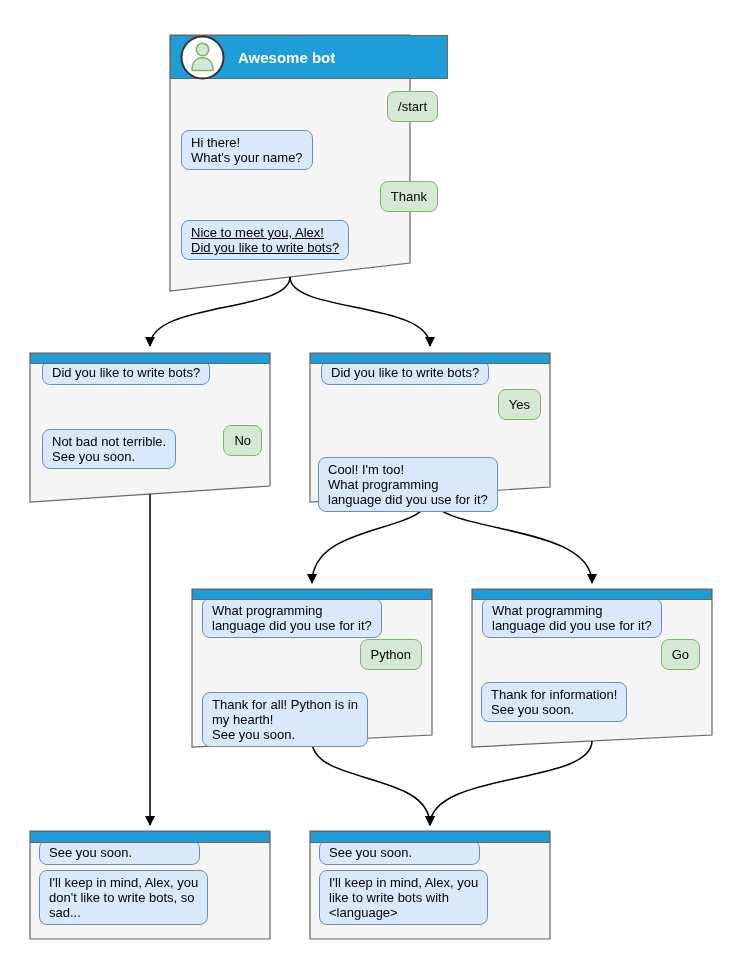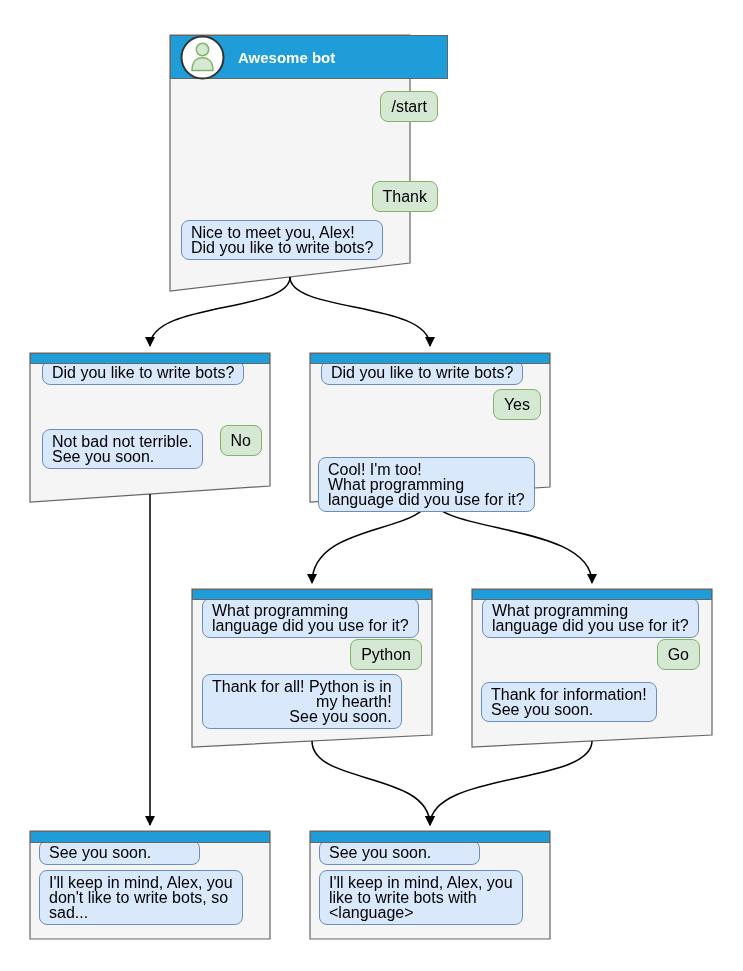--- a/index.html
+++ b/index.html
@@ -43,21 +43,21 @@
     color:var(--title-text);font-size:15px;font-weight:bold;
     font-family:"Liberation Sans", sans-serif;white-space:nowrap;
   }
   .avatar{position:relative;width:45px;height:45px;flex:0 0 45px;margin-top:1px;}
   .avatar svg{display:block;}
   .person{fill:var(--user-bubble-fill);stroke:var(--user-bubble-border);stroke-width:1.5;}
   .avatar-ring{fill:#ffffff;stroke:var(--avatar-ring);stroke-width:2;}
 
   .bubble{
     position:absolute;z-index:2;
-    font-size:16px;line-height:15px;color:var(--text);
+    font-size:13px;line-height:15px;color:var(--text);
     white-space:pre-line;border-radius:8px;
     width:max-content;box-sizing:border-box;
   }
   .bubble.bot{
     background:var(--bot-bubble-fill);
     border:1px solid var(--bot-bubble-border);
     padding:4px 9px;
   }
   .bubble.user{
     background:var(--user-bubble-fill);
@@ -99,22 +99,24 @@
       <span class="avatar">
         <svg viewBox="0 0 45 45" width="45" height="45">
           <circle class="avatar-ring" cx="22.5" cy="22.5" r="21"></circle>
           <circle class="person" cx="22.5" cy="14.5" r="6.2"></circle>
           <path class="person" d="M12 35.5 c0,-8.8 4.6,-12.8 10.5,-12.8 s10.5,4 10.5,12.8 z"></path>
         </svg>
       </span>
       <span class="window-title">Awesome bot</span>
     </div>
     <div class="bubble user" style="right:10px;top:56px;">/start</div>
+    <div class="bubble bot" style="left:11px;top:95px;">Hi there!
+What's your name?</div>
     <div class="bubble user" style="right:10px;top:146px;">Thank</div>
-    <div class="bubble bot" style="left:11px;top:185px;">Nice to meet you, Alex!
+    <div class="bubble bot" style="left:11px;top:185px;text-decoration:underline;">Nice to meet you, Alex!
 Did you like to write bots?</div>
   </div>
 
   <div class="window" style="left:30px;top:353px;width:240px;height:149px;">
     <div class="titlebar small"></div>
     <div class="bubble bot" style="left:12px;top:7px;">Did you like to write bots?</div>
     <div class="bubble user" style="right:8px;top:36px;margin-top:36px;">No</div>
     <div class="bubble bot" style="left:12px;top:76px;">Not bad not terrible.
 See you soon.</div>
   </div>
@@ -126,21 +128,21 @@
     <div class="bubble bot" style="left:8px;top:76px;margin-top:28px;">Cool! I'm too!
 What programming
 language did you use for it?</div>
   </div>
 
   <div class="window" style="left:192px;top:589px;width:240px;height:158px;">
     <div class="titlebar small"></div>
     <div class="bubble bot" style="left:10px;top:9px;">What programming
 language did you use for it?</div>
     <div class="bubble user" style="right:10px;top:50px;text-align:center;">Python</div>
-    <div class="bubble bot" style="left:10px;top:85px;text-align:right;">Thank for all! Python is in
+    <div class="bubble bot" style="left:10px;top:103px;">Thank for all! Python is in
 my hearth!
 See you soon.</div>
   </div>
 
   <div class="window" style="left:472px;top:589px;width:240px;height:158px;">
     <div class="titlebar small"></div>
     <div class="bubble bot" style="left:10px;top:9px;">What programming
 language did you use for it?</div>
     <div class="bubble user" style="right:12px;top:50px;text-align:right;">Go</div>
     <div class="bubble bot" style="left:9px;top:93px;">Thank for information!

